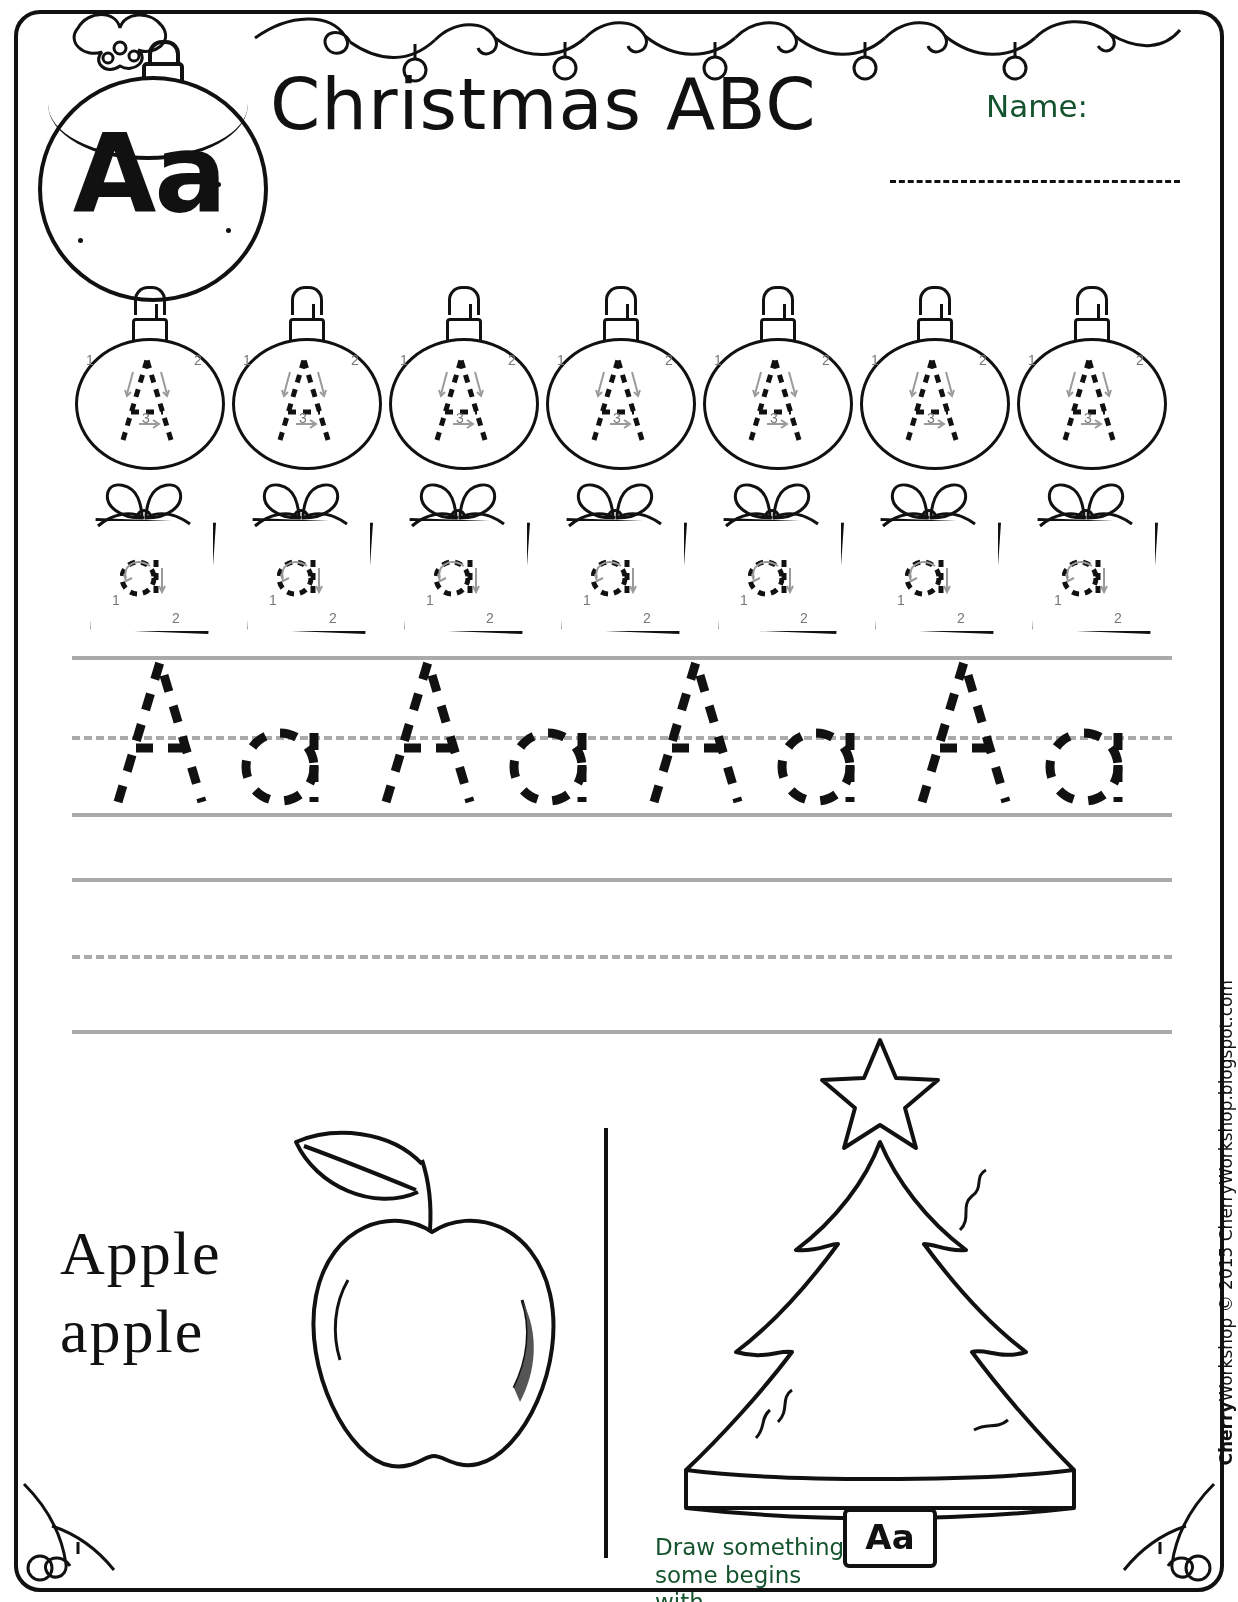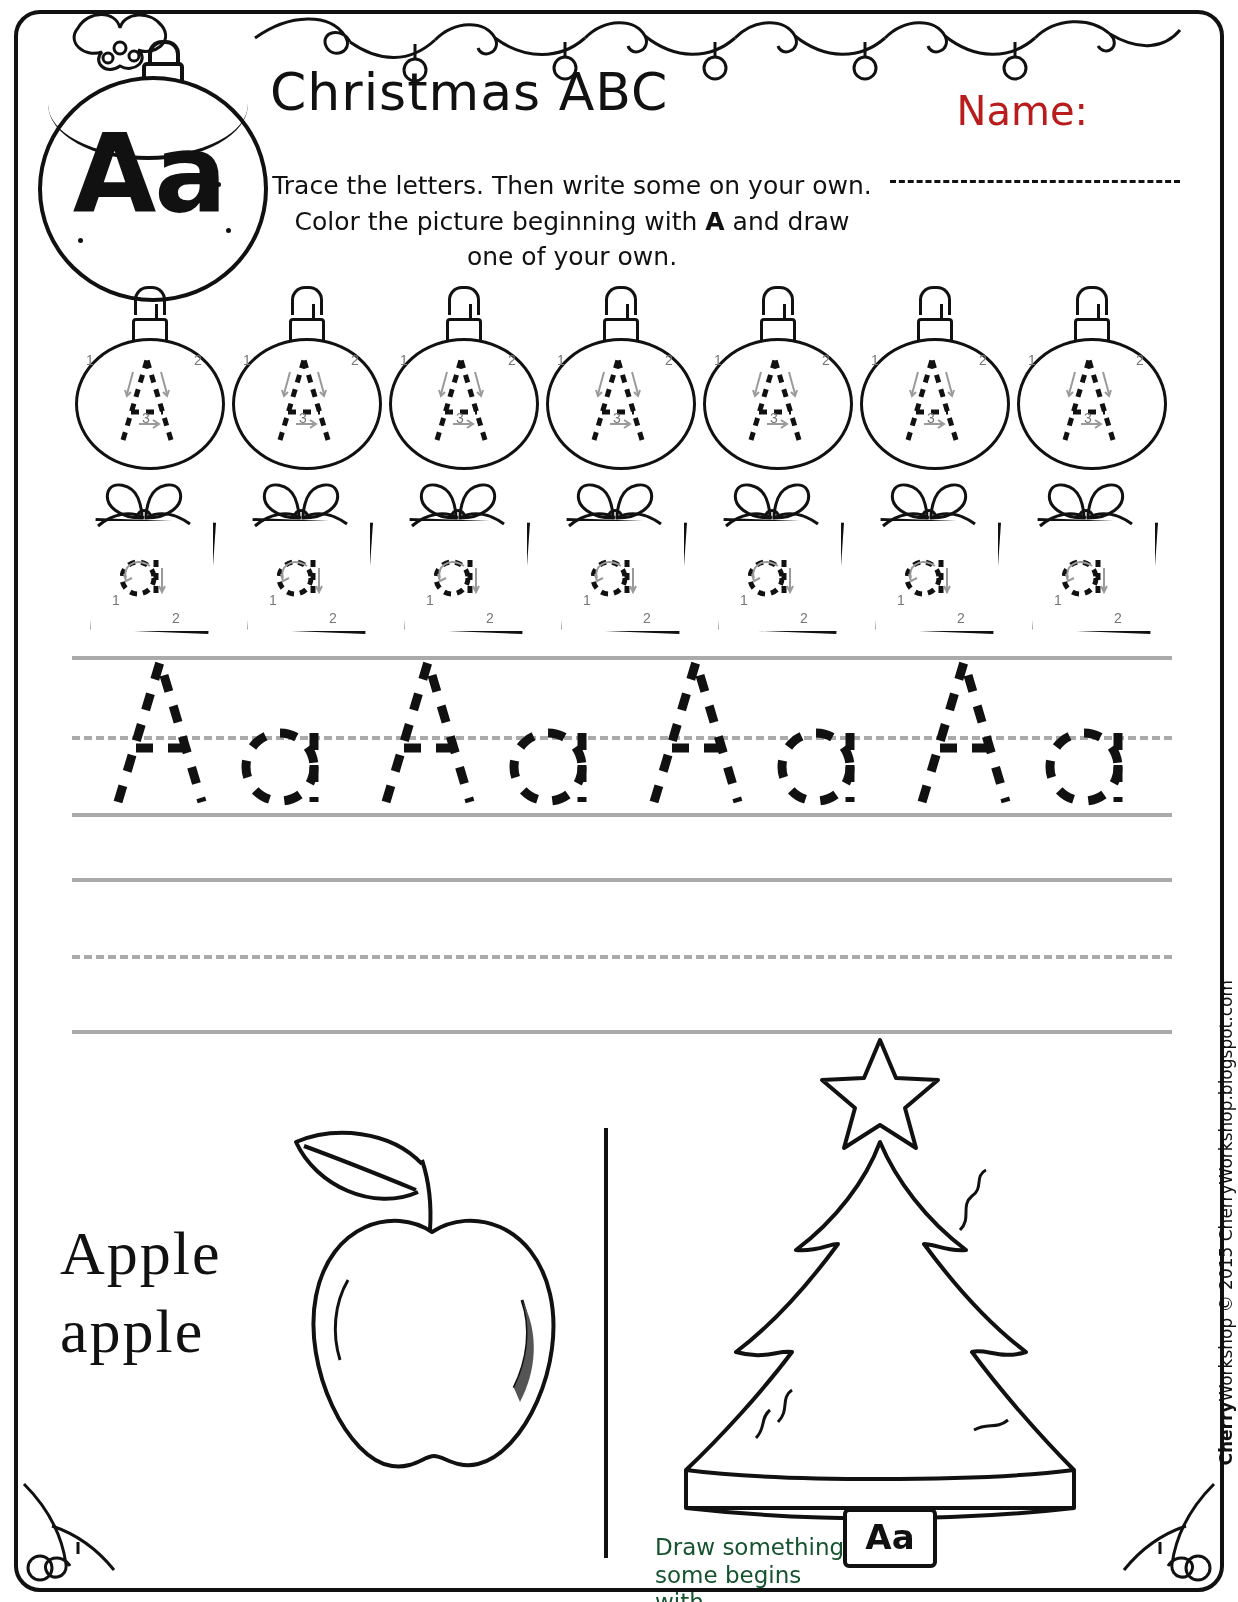--- a/index.html
+++ b/index.html
@@ -98,31 +98,31 @@
     height: 5px;
     border-radius: 50%;
     background: #111;
   }
 
   .title {
     position: absolute;
     left: 270px;
     top: 62px;
     font-family: "DejaVu Sans", sans-serif;
-    font-size: 52px;
+    font-size: 72px;
     color: #111;
     letter-spacing: 1px;
   }
   .name-label {
     position: absolute;
     right: 150px;
     top: 88px;
     font-family: "DejaVu Sans", sans-serif;
-    font-size: 40px;
-    color: #b91c1c;
+    font-size: 31px;
+    color: #14532d;
     text-align: center;
   }
   .name-line {
     position: absolute;
     right: 58px;
     top: 180px;
     width: 290px;
     border-top: 3px dashed #111;
   }
 
@@ -406,27 +406,20 @@
     <div class="dot" style="left:48px; top:196px;"></div>
     <div class="dot" style="left:186px; top:140px;"></div>
     <div class="dot" style="left:196px; top:186px;"></div>
     <div class="badge-letter">Aa</div>
   </div>
 
   <div class="title">Christmas ABC</div>
   <div class="name-label">Name:</div>
   <div class="name-line"></div>
 
-  <div class="instructions">
-    <div>Trace the letters. Then write some on your own.</div>
-    <div>
-      <span>Color the picture beginning with </span><b>A</b><span> and draw</span>
-    </div>
-    <div>one of your own.</div>
-  </div>
 
   <div class="row-ornaments" id="ornRow">
       <div class="orn" style="left: 0px;">
         <div class="hook"></div>
         <div class="stem"></div>
         <div class="cap"></div>
         <div class="ball"></div>
         <svg class="trace-A" viewBox="0 0 60 90">
           <g fill="none" stroke="#111" stroke-width="5" stroke-dasharray="8 7">
             <path d="M6 86 L30 6"></path>

